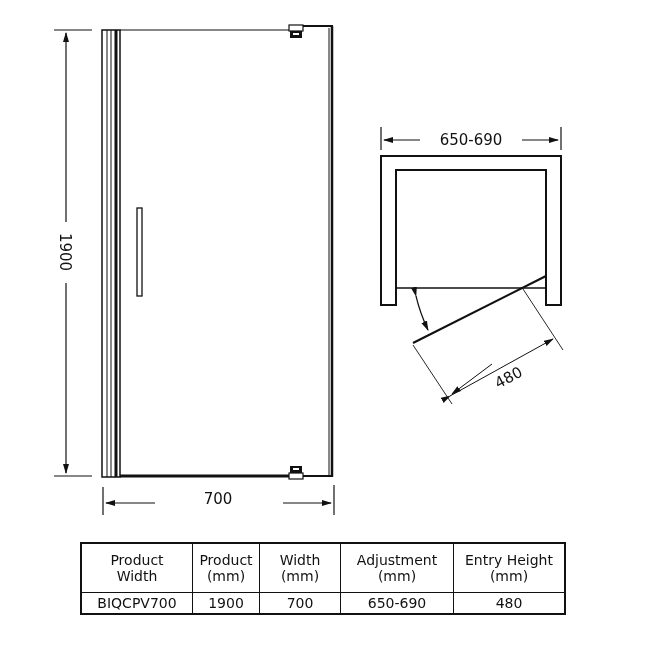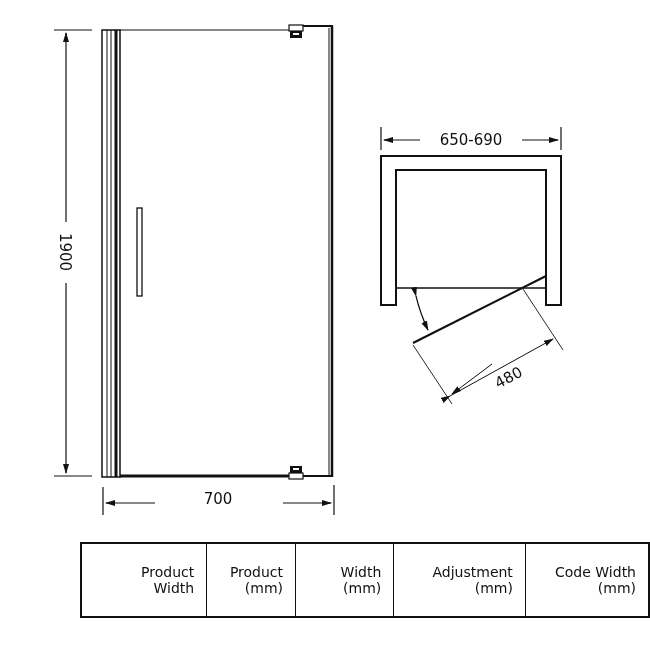--- a/index.html
+++ b/index.html
@@ -3,22 +3,22 @@
   <meta charset="utf-8">
   <style>
     html, body { margin: 0; padding: 0; background: #ffffff; }
     body { width: 650px; height: 650px; position: relative; overflow: hidden;
            font-family: "DejaVu Sans", sans-serif; color: #111; }
     #drawing { position: absolute; left: 0; top: 0; }
     .dim-text { font-family: "DejaVu Sans", sans-serif; font-size: 15px; fill: #111; }
     table.spec { position: absolute; left: 80px; top: 542px; border-collapse: collapse;
                  font-family: "DejaVu Sans", sans-serif; font-size: 14px; color: #111;
                  border: 2px solid #111; }
-    table.spec th, table.spec td { border: 1.5px solid #111; text-align: right;
-                 font-weight: normal; padding: 12px; }
+    table.spec th, table.spec td { border: 1.5px solid #111; text-align: center;
+                 font-weight: normal; padding: 0; }
     table.spec th { height: 48px; line-height: 16px; }
     table.spec td { height: 20px; line-height: 18px; }
     .c1 { width: 110px; } .c2 { width: 66px; } .c3 { width: 80px; }
     .c4 { width: 112px; } .c5 { width: 110px; }
     .hl { display: block; }
   </style>
 </head>
 <body>
 
 <svg id="drawing" width="650" height="650" viewBox="0 0 650 650" xmlns="http://www.w3.org/2000/svg">
@@ -118,18 +118,25 @@
     </th>
     <th class="c3">
       <span class="hl">Width</span>
       <span class="hl">(mm)</span>
     </th>
     <th class="c4">
       <span class="hl">Adjustment</span>
       <span class="hl">(mm)</span>
     </th>
     <th class="c5">
-      <span class="hl">Code Width</span>
+      <span class="hl">Entry Height</span>
       <span class="hl">(mm)</span>
     </th>
+  </tr>
+  <tr>
+    <td>BIQCPV700</td>
+    <td>1900</td>
+    <td>700</td>
+    <td>650-690</td>
+    <td>480</td>
   </tr>
 </tbody>
   </table>
 
 </body></html>

